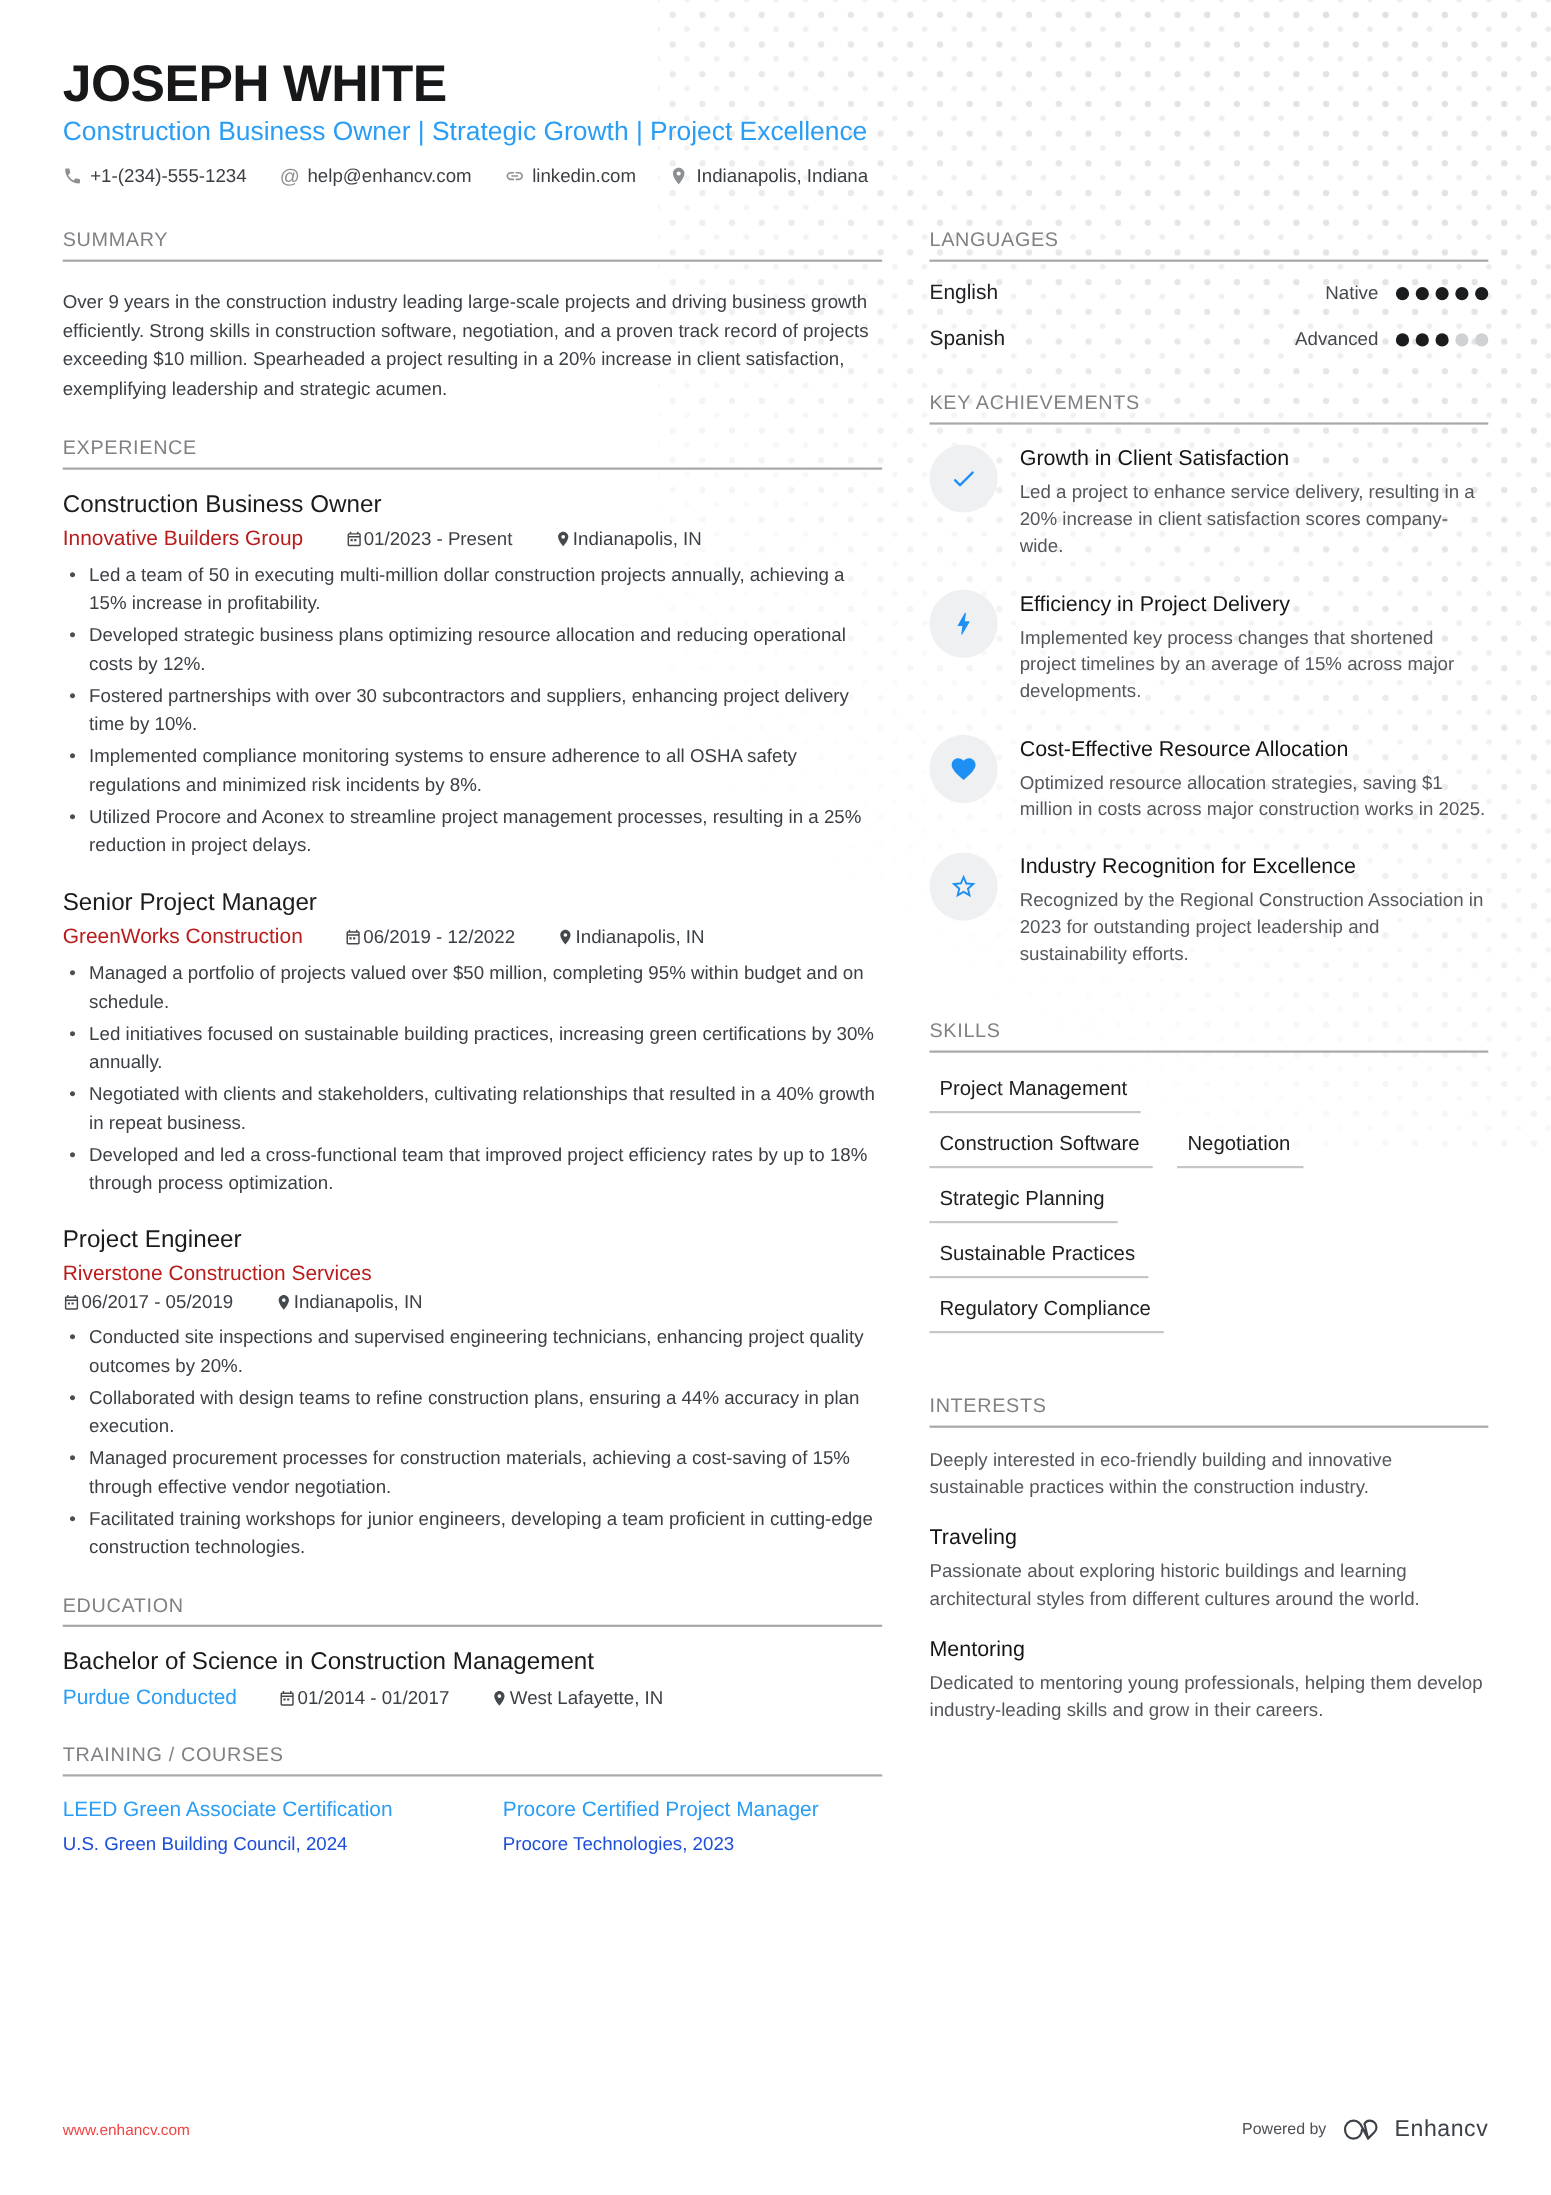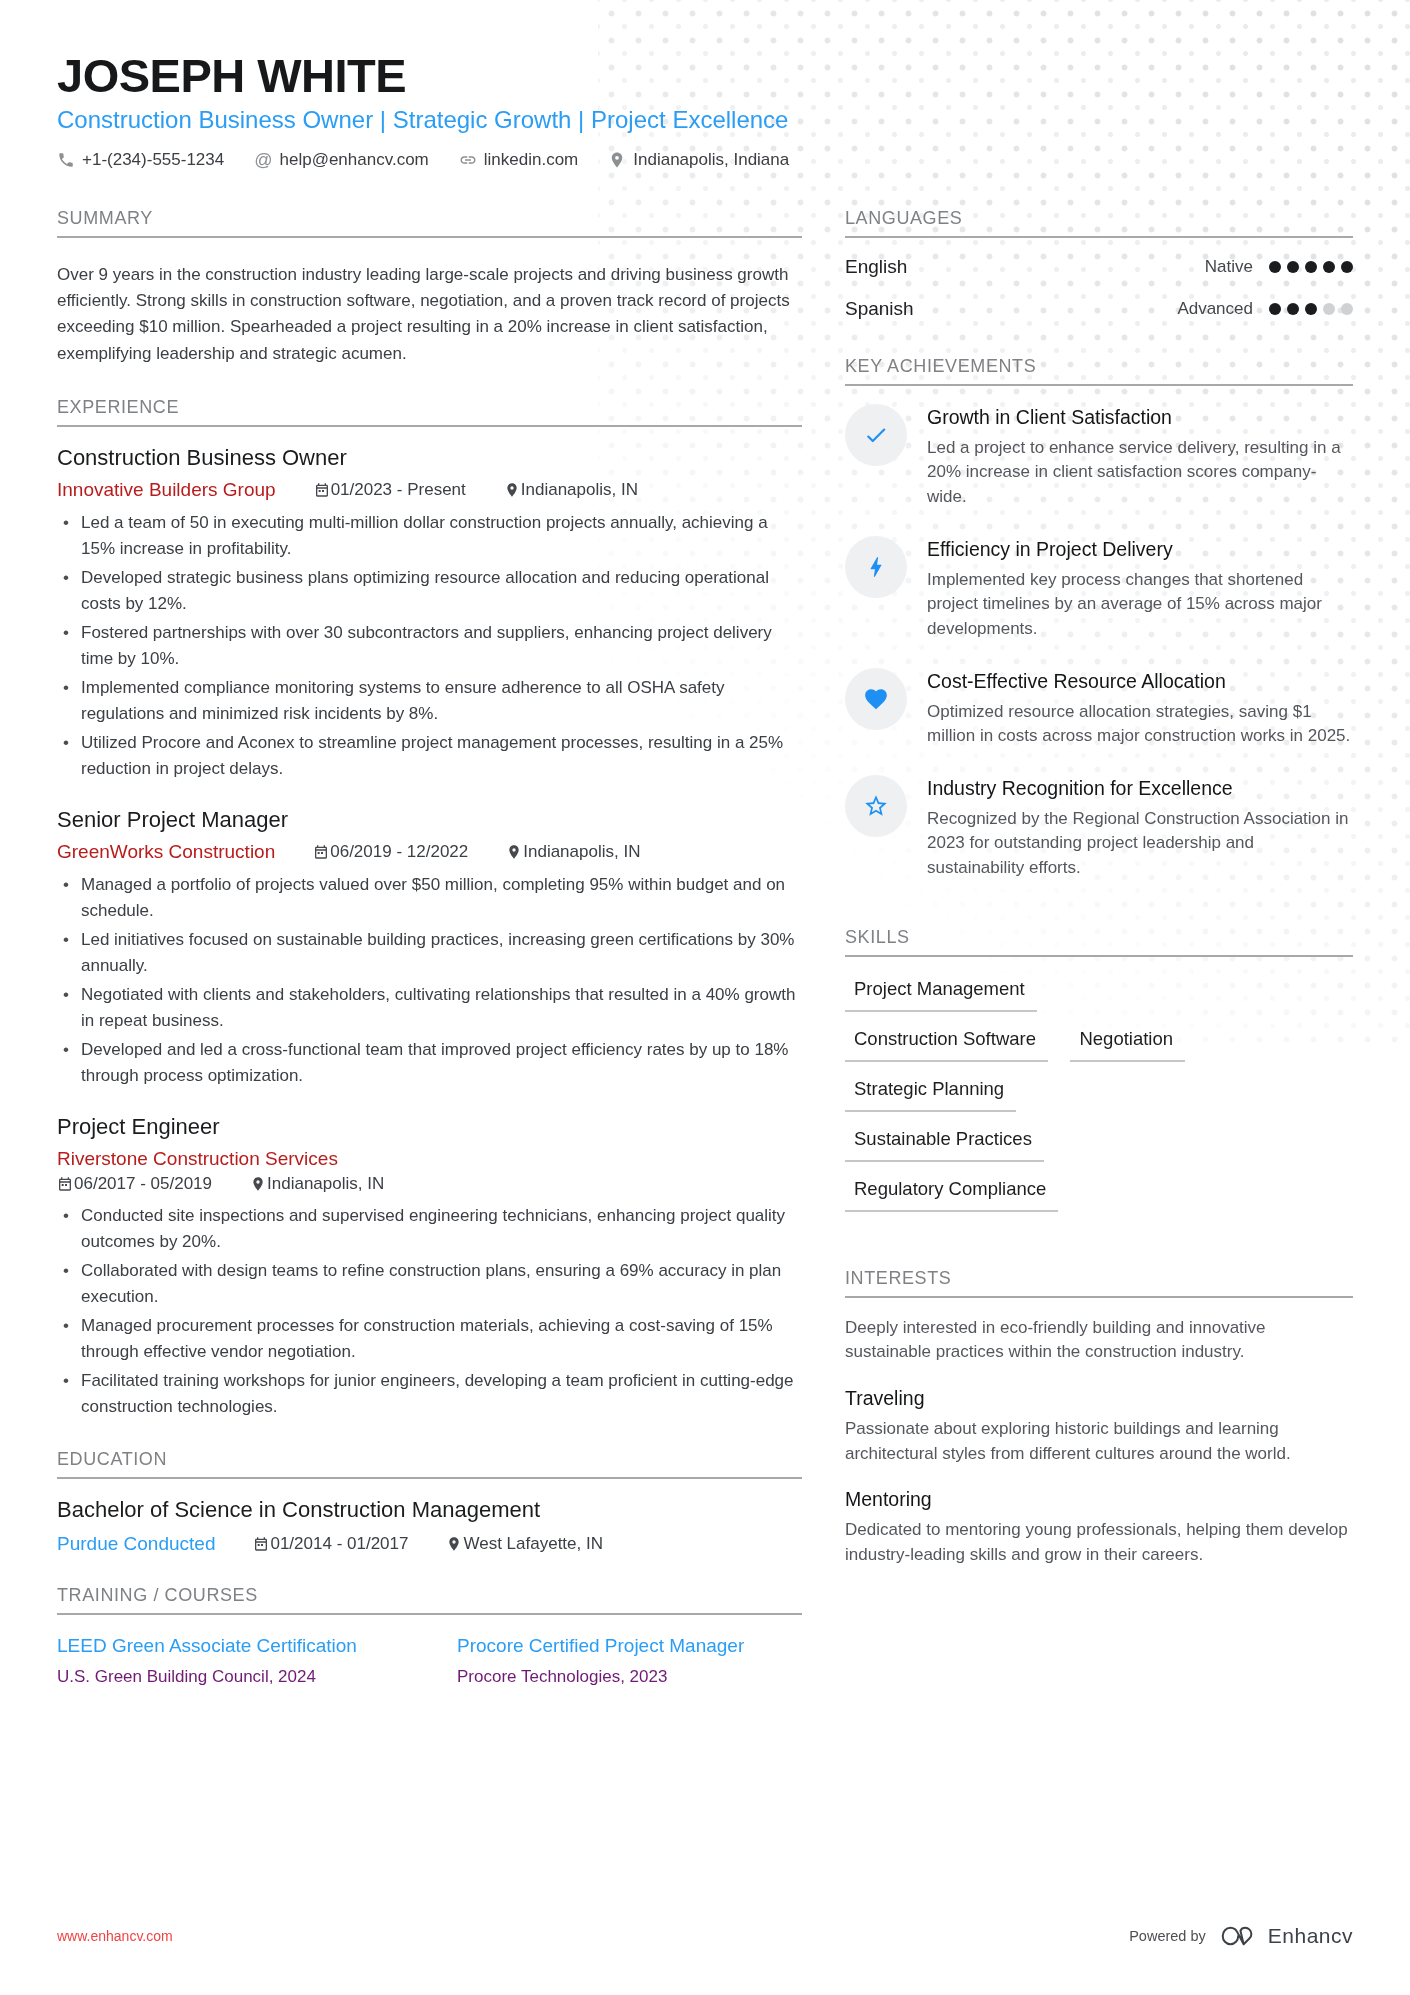--- a/index.html
+++ b/index.html
@@ -66,21 +66,21 @@
 
   
   .degree{font-size:22px;font-weight:500;color:#1b1c1e;margin:6px 0 10px 0;}
   .edu-meta{display:flex;align-items:center;flex-wrap:wrap;gap:8px 38px;font-size:17px;color:#3c4045;}
   .school{font-size:19px;color:#2a9df4;}
 
   
   .courses{display:flex;gap:32px;}
   .course{flex:0 0 368px;max-width:368px;}
   .course-title{font-size:19px;line-height:1.35;color:#2a9df4;margin-bottom:8px;}
-  .course-provider{font-size:17px;color:#701a75;}
+  .course-provider{font-size:17px;color:#1d4ed8;}
 
   
   .lang-row{display:flex;align-items:center;margin-bottom:20px;}
   .lang-name{font-size:19px;color:#202124;flex:1;}
   .lang-level{font-size:17px;color:#44474b;margin-right:16px;}
   .dots{display:flex;gap:6px;}
   .dot{width:12px;height:12px;border-radius:50%;background:#cfd1d3;}
   .dot.filled{background:#1b1c1e;}
 
   
@@ -231,21 +231,21 @@
               </span>
               <span class="meta-pair">
                 <svg class="micon" viewBox="0 0 24 24">
                     <path fill="#45484c" d="M12 2C8.13 2 5 5.13 5 9c0 5.25 7 13 7 13s7-7.75 7-13c0-3.87-3.13-7-7-7zm0 9.5A2.5 2.5 0 1 1 12 6.5a2.5 2.5 0 0 1 0 5z"></path>
                   </svg>
                 <span>Indianapolis, IN</span>
               </span>
             </div>
             <ul class="bullets">
               <li>Conducted site inspections and supervised engineering technicians, enhancing project quality outcomes by 20%.</li>
-              <li>Collaborated with design teams to refine construction plans, ensuring a 69% accuracy in plan execution.</li>
+              <li>Collaborated with design teams to refine construction plans, ensuring a 44% accuracy in plan execution.</li>
               <li>Managed procurement processes for construction materials, achieving a cost-saving of 15% through effective vendor negotiation.</li>
               <li>Facilitated training workshops for junior engineers, developing a team proficient in cutting-edge construction technologies.</li>
             </ul>
           </div>
         </div>
 
         <div class="sec">
           <h2 class="sec-head">EDUCATION</h2>
           <div class="degree">Bachelor of Science in Construction Management</div>
           <div class="edu-meta">

